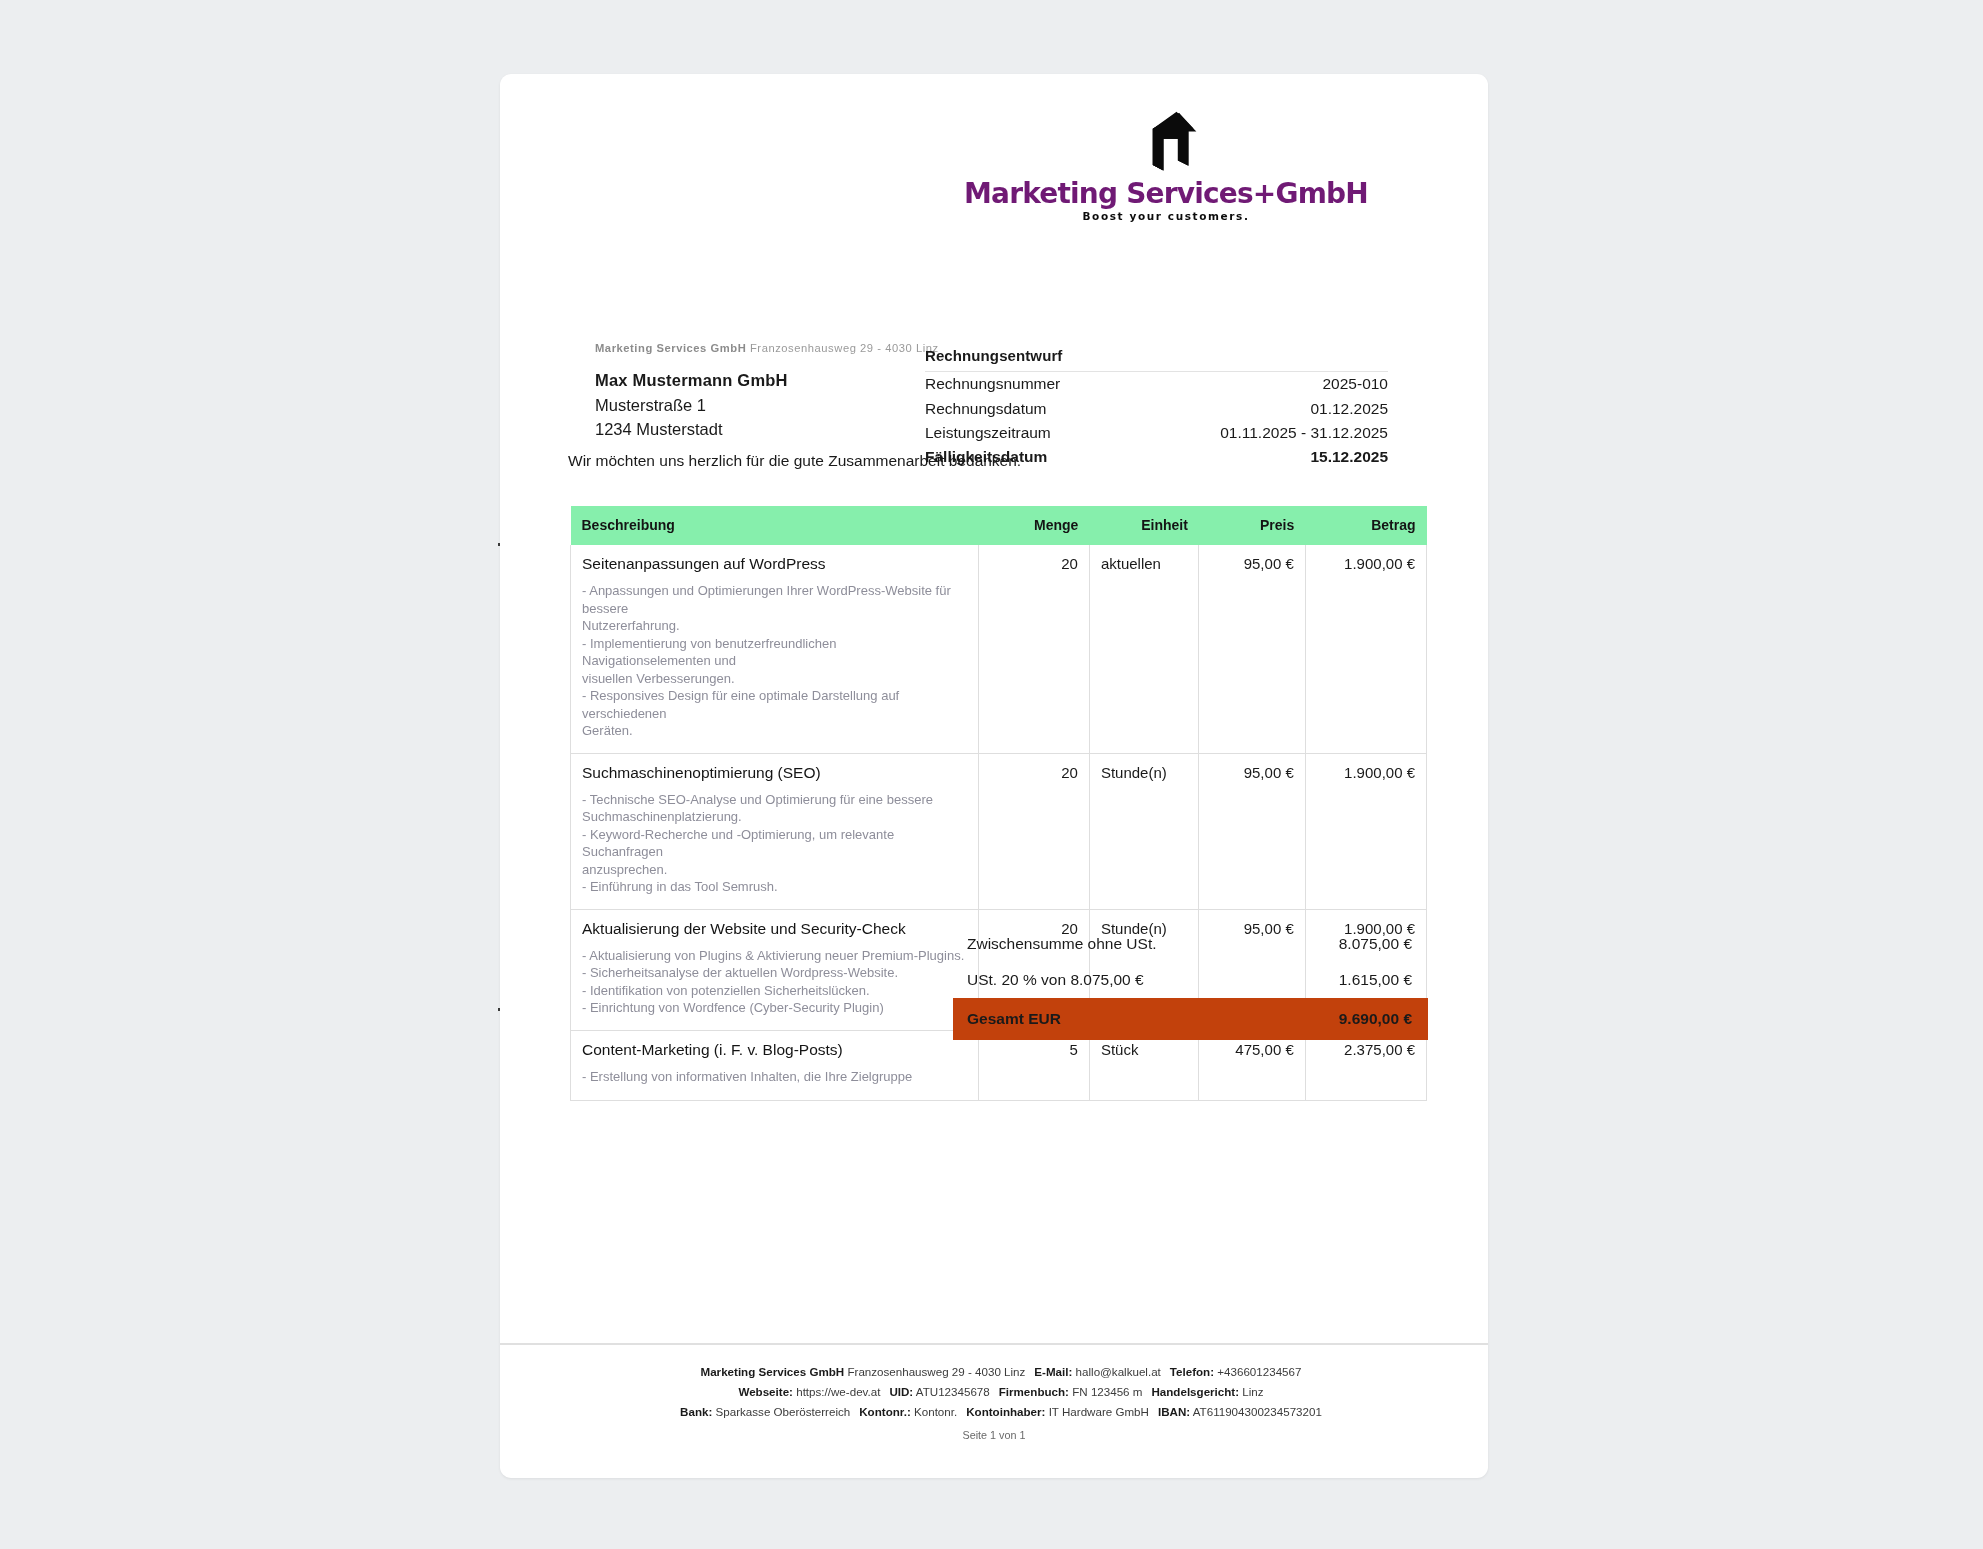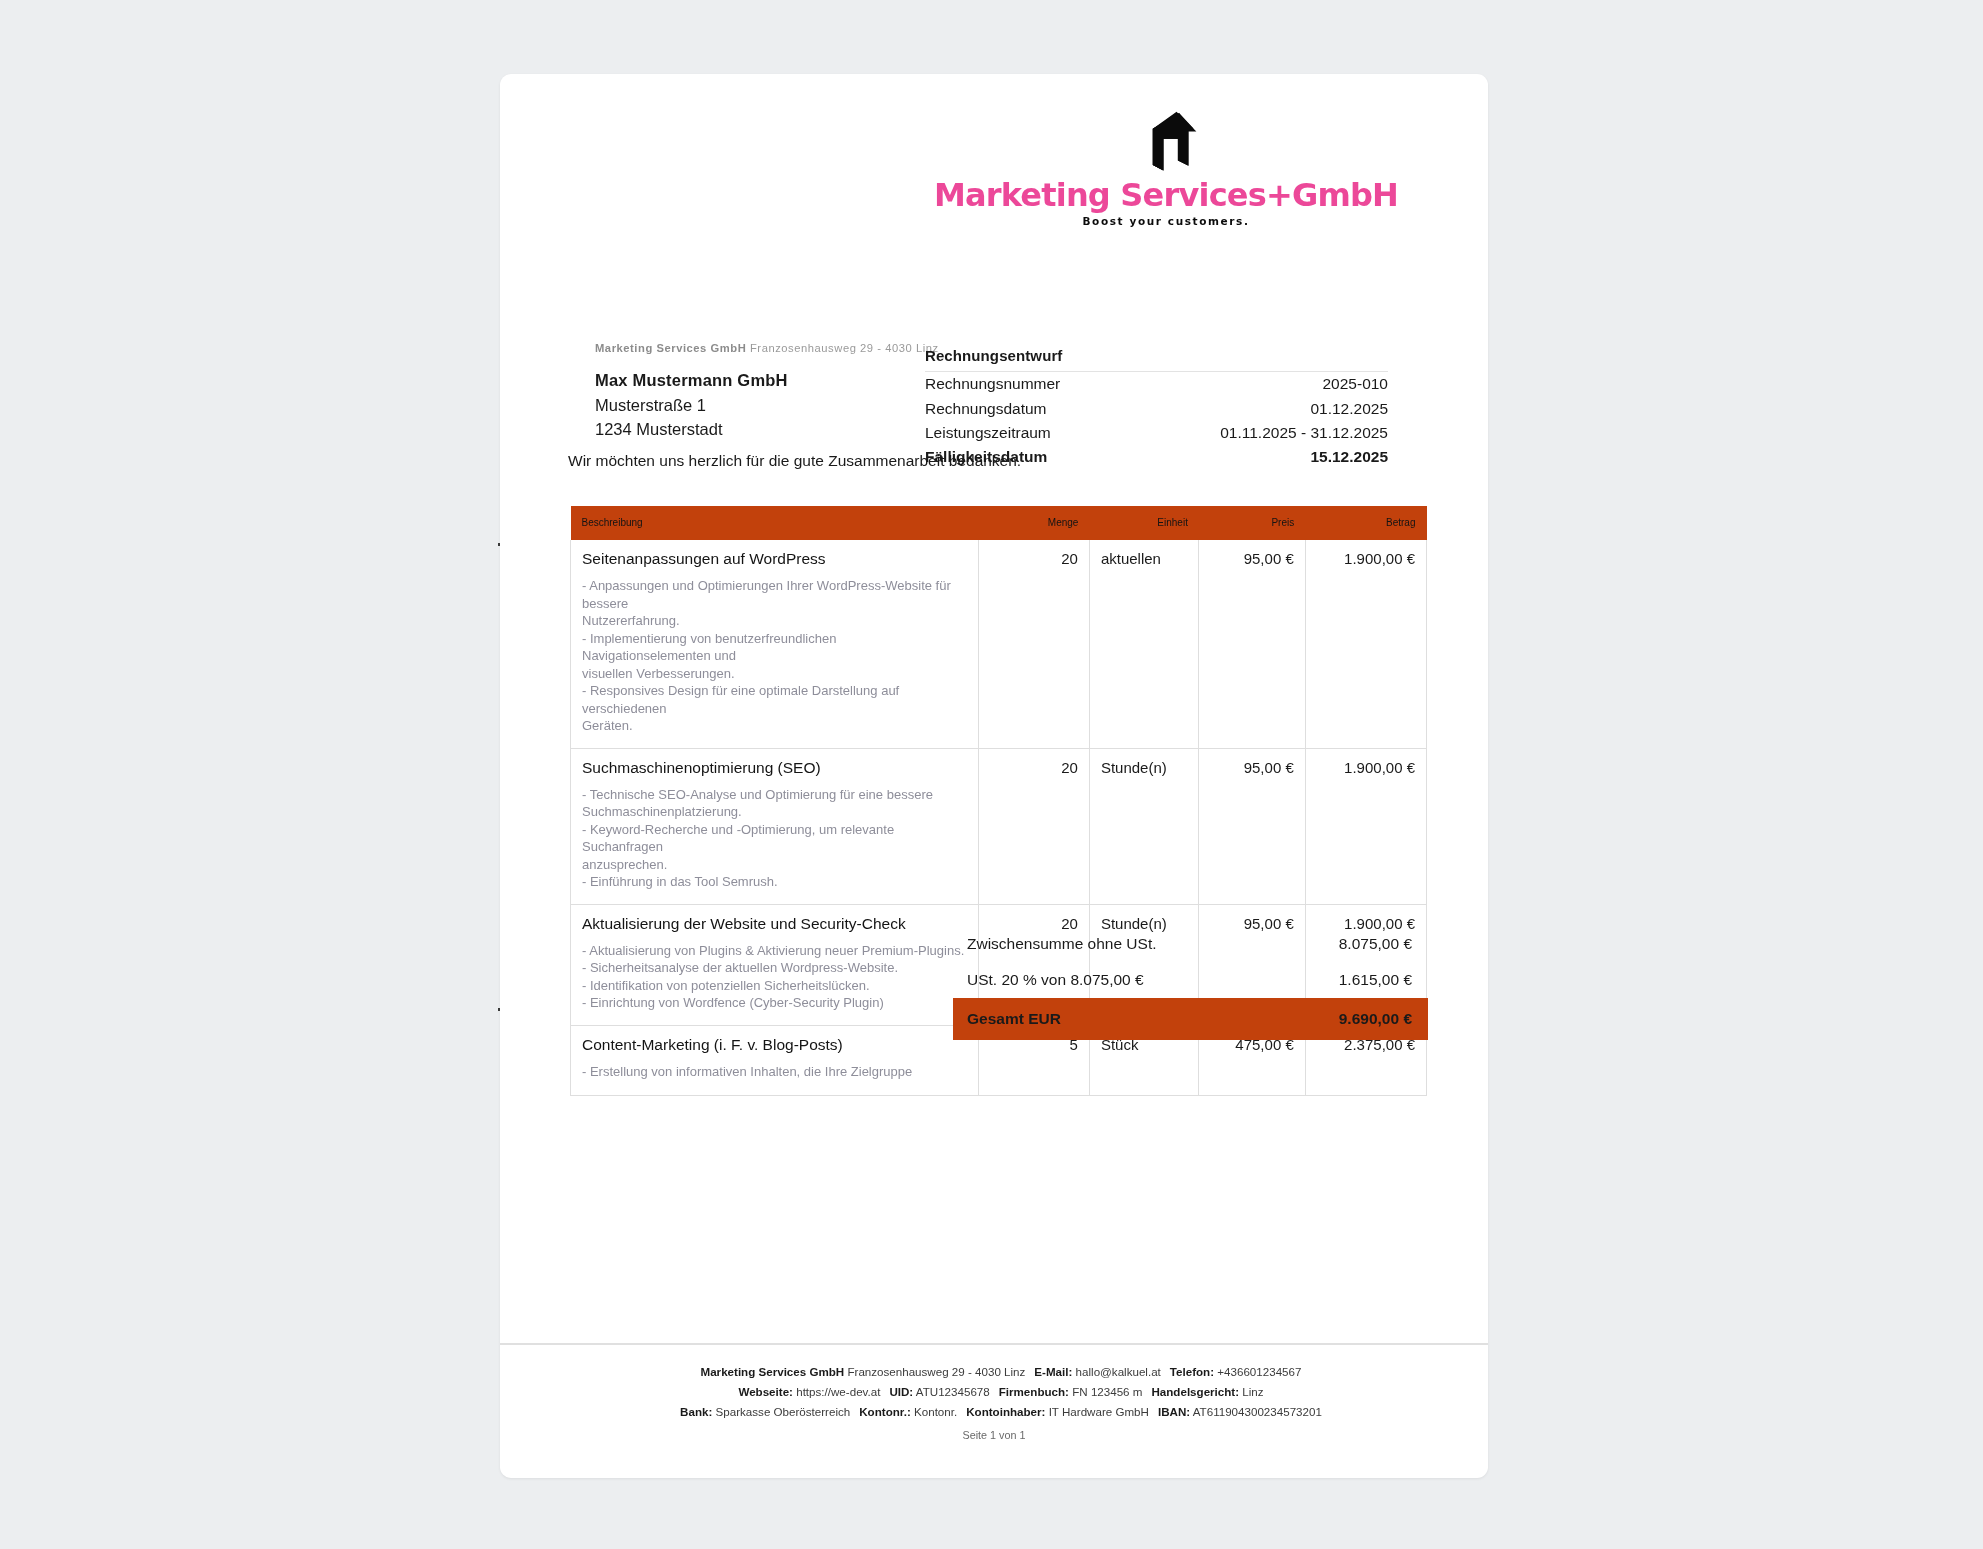--- a/index.html
+++ b/index.html
@@ -51,23 +51,23 @@
   }
   .logo-mark {
     display: block;
     margin: 0 auto 4px auto;
     width: 66px;
     height: 66px;
   }
   .logo-word {
     font-family: "DejaVu Sans", sans-serif;
     font-weight: 700;
-    font-size: 32px;
+    font-size: 28px;
     letter-spacing: -0.8px;
-    color: #ec4899;
+    color: #701a75;
     line-height: 1.05;
     white-space: nowrap;
   }
   .logo-tag {
     font-family: "DejaVu Sans", sans-serif;
     font-weight: 700;
     font-size: 10.5px;
     letter-spacing: 1.6px;
     color: #0b0b0b;
     margin-top: 2px;
@@ -146,23 +146,23 @@
     font-size: 15px;
     color: #1a1a1a;
   }
   .items col.c-desc { width: 384px; }
   .items col.c-qty  { width: 104px; }
   .items col.c-unit { width: 103px; }
   .items col.c-price{ width: 100px; }
   .items col.c-amt  { width: 114px; }
 
   .items thead th {
-    background: #c2410c;
-    font-weight: 400;
-    font-size: 10px;
+    background: #86efac;
+    font-weight: 700;
+    font-size: 14px;
     padding: 11px 11px 12px 11px;
     text-align: right;
     white-space: nowrap;
     color: #141414;
   }
   .items thead th.left { text-align: left; }
 
   .items tbody td {
     vertical-align: top;
     padding: 10px 11px 13px 11px;

